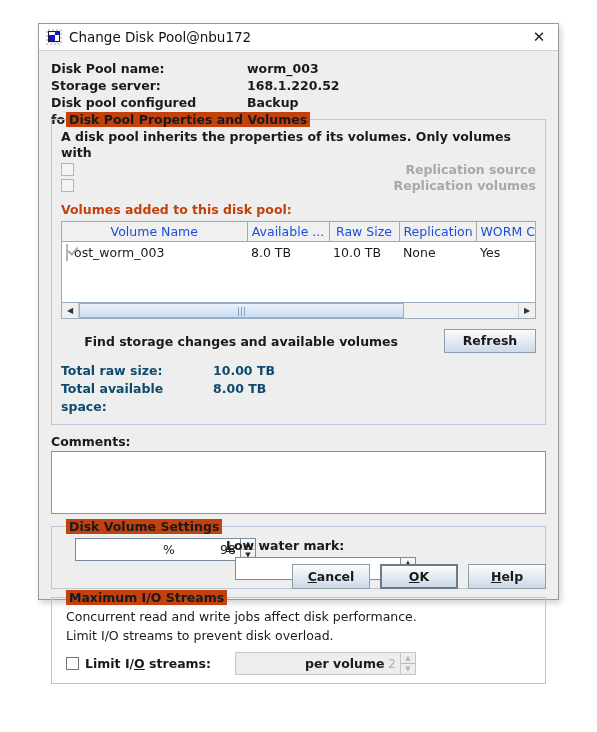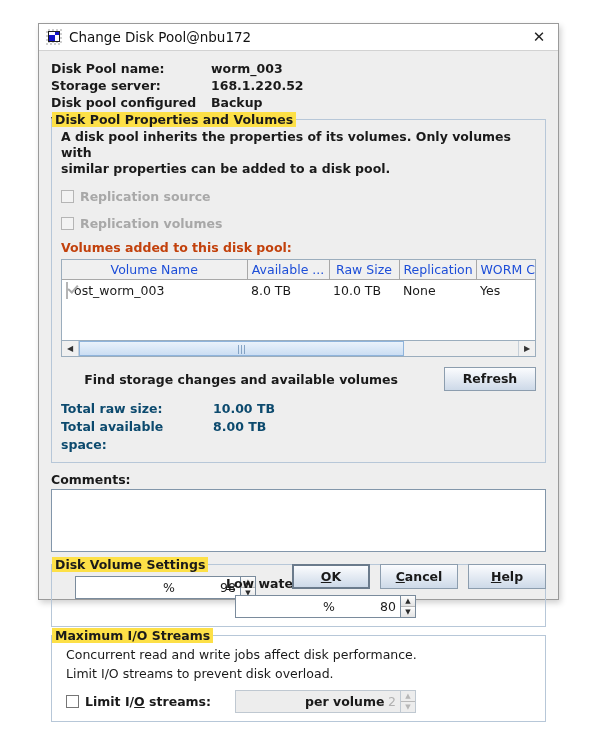--- a/index.html
+++ b/index.html
@@ -67,55 +67,57 @@
     height: calc(100% - 27px);
     position: relative;
   }
   .infoline {
     display: flex;
     font-size: 12.5px;
     font-weight: bold;
     color: #1a1a1a;
     line-height: 17px;
     height: 17px;
+    gap: 36px;
   }
   .infoline .lbl { width: 160px; flex: none; }
   .infoline .val { }
   
   .group {
     border: 1px solid #b7c7d8;
     margin-top: 8px;
     padding: 0 9px 8px 9px;
     position: relative;
     box-sizing: border-box;
   }
   .group > .legend {
     position: absolute;
-    top: -8px; left: 0;
-    background: #fde047;
+    top: -8px; left: 14px;
+    background: #c2410c;
     padding: 0 3px;
     font-size: 12.5px;
     font-weight: bold;
     color: #1a1a1a;
     white-space: nowrap;
   }
   .grp-pad { height: 9px; }
   .desc {
     font-size: 12.5px;
     font-weight: bold;
     color: #1a1a1a;
     line-height: 16px;
   }
   
   .cbrow {
     display: flex;
     align-items: center;
-    margin-top: 12px;
-    font-size: 12.5px;
-    font-weight: bold;
+    margin-top: 1px;
+    font-size: 12.5px;
+    font-weight: bold;
+    justify-content: space-between;
   }
   .cbox {
     width: 13px; height: 13px;
     border: 1px solid #767676;
     background: #ffffff;
     margin-right: 6px;
     flex: none;
     box-sizing: border-box;
     position: relative;
   }
@@ -386,21 +388,20 @@
         <span class="val">Backup</span>
       </div>
     </div>
 
     
     <div class="group">
       <span class="legend">Disk Pool Properties and Volumes</span>
       <div class="grp-pad"></div>
 
       <div class="desc">A disk pool inherits the properties of its volumes. Only volumes with</div>
-      <div class="desc">similar properties can be added to a disk pool.</div>
 
       <div class="cbrow disabled">
         <span class="cbox disabled"></span>
         <span>Replication source</span>
       </div>
       <div class="cbrow disabled">
         <span class="cbox disabled"></span>
         <span>Replication volumes</span>
       </div>
 
@@ -520,19 +521,19 @@
             <span>▲</span>
             <span>▼</span>
           </span>
         </div>
         <span class="pv">per volume</span>
       </div>
     </div>
 
     
     <div class="footer">
+      <button class="btn foot"><span></span><u>C</u><span>ancel</span></button>
       <button class="btn foot default"><span></span><u>O</u><span>K</span></button>
-      <button class="btn foot"><span></span><u>C</u><span>ancel</span></button>
       <button class="btn foot"><span></span><u>H</u><span>elp</span></button>
     </div>
 
   </div>
 </div>
 
 </body></html>

